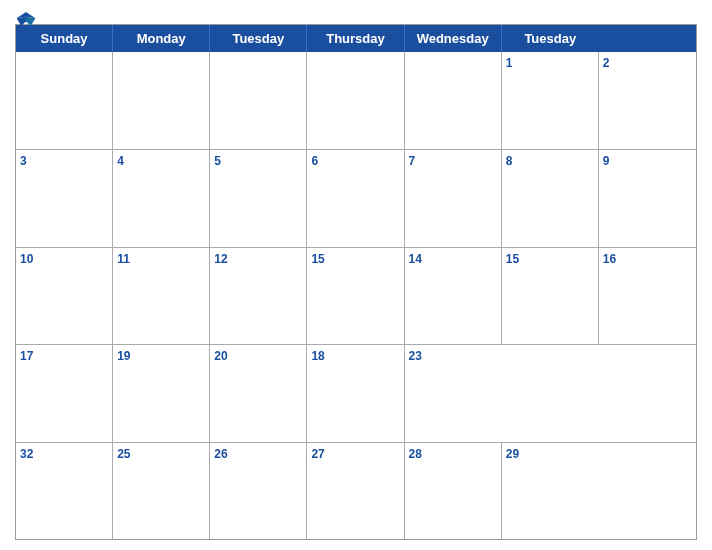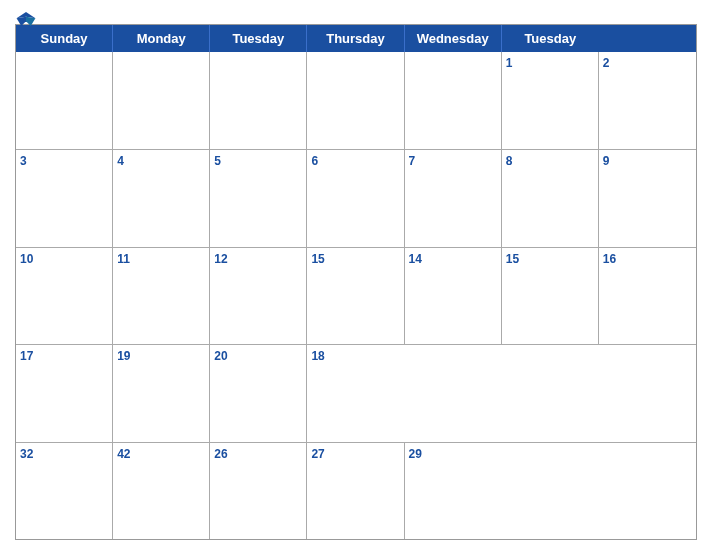--- a/index.html
+++ b/index.html
@@ -219,33 +219,39 @@
           </div>
           <div class="day-cell">
             <span class="day-number">19</span>
           </div>
           <div class="day-cell">
             <span class="day-number">20</span>
           </div>
           <div class="day-cell">
             <span class="day-number">18</span>
           </div>
+          <div class="day-cell">
+            <span class="day-number">23</span>
+          </div>
         </div>
         <div class="week-row">
           <div class="day-cell">
             <span class="day-number">32</span>
           </div>
           <div class="day-cell">
-            <span class="day-number">42</span>
+            <span class="day-number">25</span>
           </div>
           <div class="day-cell">
             <span class="day-number">26</span>
           </div>
           <div class="day-cell">
             <span class="day-number">27</span>
+          </div>
+          <div class="day-cell">
+            <span class="day-number">28</span>
           </div>
           <div class="day-cell">
             <span class="day-number">29</span>
           </div>
         </div>
       </div>
   </div>
 </div>
 
 </body></html>

